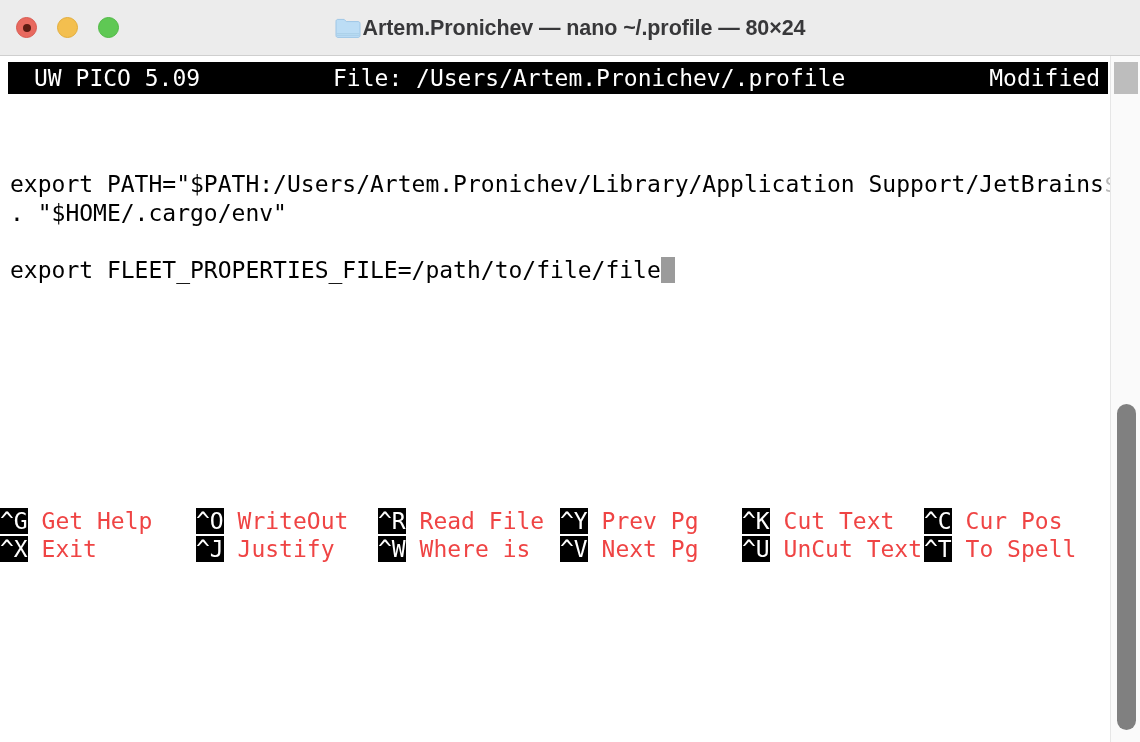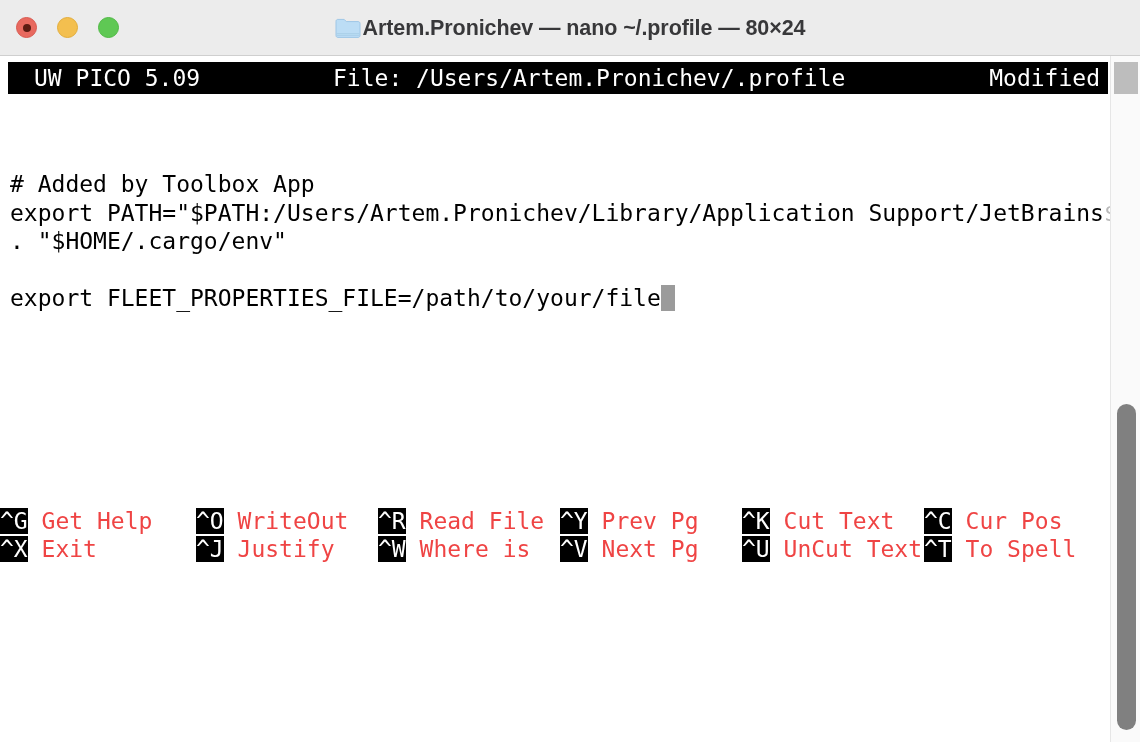--- a/index.html
+++ b/index.html
@@ -226,25 +226,24 @@
 
   <div id="terminal">
 
     <div id="nano-header">
       <span class="seg" id="hdr-version">UW PICO 5.09</span>
       <span class="seg" id="hdr-state">Modified</span>
       <span class="seg" id="hdr-file">File: /Users/Artem.Pronichev/.profile</span>
     </div>
 
     <div id="editor">
-      <div class="term-line"># Added by Toolbox App</div>
       <div class="term-line"><span>export PATH="$PATH:/Users/Artem.Pronichev/Library/Application Support/JetBrains</span><span class="cont-marker">$</span></div>
       <div class="term-line">. "$HOME/.cargo/env"</div>
       <div class="term-line"></div>
-      <div class="term-line"><span>export FLEET_PROPERTIES_FILE=/path/to/your/file</span><span class="cursor"></span></div>
+      <div class="term-line"><span>export FLEET_PROPERTIES_FILE=/path/to/file/file</span><span class="cursor"></span></div>
     </div>
 
     <div id="shortcut-bar">
       <div class="sc-row" id="sc-row-1"><span class="sc-item" style="left: 0px;"><span class="sc-key">^G</span><span class="sc-label"> Get Help</span></span><span class="sc-item" style="left: 196px;"><span class="sc-key">^O</span><span class="sc-label"> WriteOut</span></span><span class="sc-item" style="left: 378px;"><span class="sc-key">^R</span><span class="sc-label"> Read File</span></span><span class="sc-item" style="left: 560px;"><span class="sc-key">^Y</span><span class="sc-label"> Prev Pg</span></span><span class="sc-item" style="left: 742px;"><span class="sc-key">^K</span><span class="sc-label"> Cut Text</span></span><span class="sc-item" style="left: 924px;"><span class="sc-key">^C</span><span class="sc-label"> Cur Pos</span></span></div>
       <div class="sc-row" id="sc-row-2"><span class="sc-item" style="left: 0px;"><span class="sc-key">^X</span><span class="sc-label"> Exit</span></span><span class="sc-item" style="left: 196px;"><span class="sc-key">^J</span><span class="sc-label"> Justify</span></span><span class="sc-item" style="left: 378px;"><span class="sc-key">^W</span><span class="sc-label"> Where is</span></span><span class="sc-item" style="left: 560px;"><span class="sc-key">^V</span><span class="sc-label"> Next Pg</span></span><span class="sc-item" style="left: 742px;"><span class="sc-key">^U</span><span class="sc-label"> UnCut Text</span></span><span class="sc-item" style="left: 924px;"><span class="sc-key">^T</span><span class="sc-label"> To Spell</span></span></div>
     </div>
   </div>
 
   <div id="scrollbar">
     <div id="scroll-top-block"></div>

